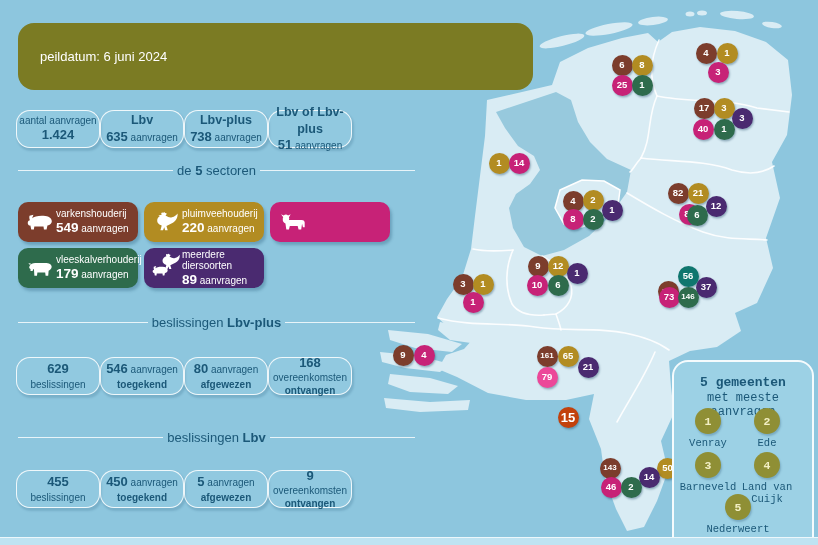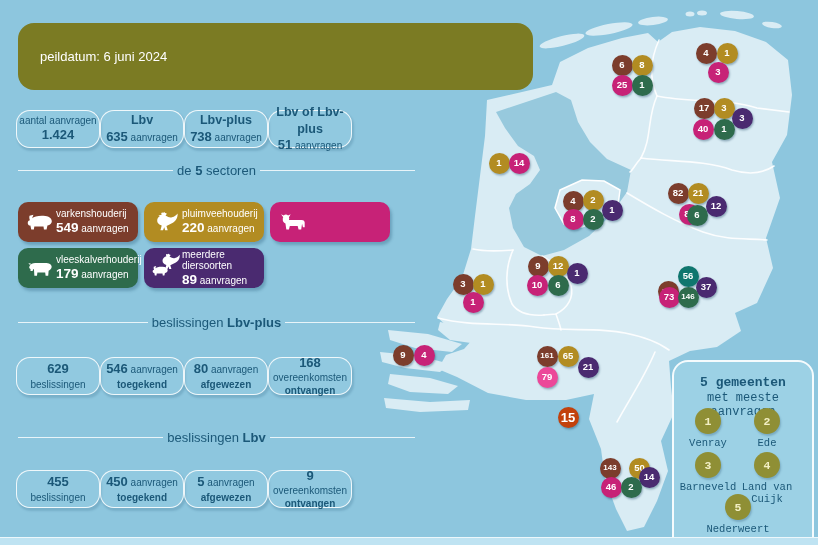--- a/index.html
+++ b/index.html
@@ -186,21 +186,21 @@
       <div class="mc" style="left: 658.5px; top: 286.5px; background: rgb(199, 34, 119); font-size: 9.5px;">73</div>
       <div class="mc" style="left: 677.5px; top: 286.5px; background: rgb(46, 107, 76); font-size: 8px;">146</div>
       <div class="mc" style="left: 392.5px; top: 344.5px; background: rgb(124, 61, 44); font-size: 9.5px;">9</div>
       <div class="mc" style="left: 413.5px; top: 344.5px; background: rgb(199, 34, 119); font-size: 9.5px;">4</div>
       <div class="mc" style="left: 536.5px; top: 345.5px; background: rgb(124, 61, 44); font-size: 8px;">161</div>
       <div class="mc" style="left: 557.5px; top: 345.5px; background: rgb(178, 140, 34); font-size: 9.5px;">65</div>
       <div class="mc" style="left: 577.5px; top: 356.5px; background: rgb(74, 42, 112); font-size: 9.5px;">21</div>
       <div class="mc" style="left: 536.5px; top: 366.5px; background: #ec4899; font-size: 9.5px;">79</div>
       <div class="mc" style="left: 557.5px; top: 366.5px; background: #c2410c; font-size: 13px; margin-top: 40px;">15</div>
       <div class="mc" style="left: 599.5px; top: 457.5px; background: rgb(124, 61, 44); font-size: 8px;">143</div>
-      <div class="mc" style="left: 629px; top: 457.5px; background: rgb(178, 140, 34); font-size: 9.5px;">50</div>
+      <div class="mc" style="left: 657px; top: 457.5px; background: rgb(178, 140, 34); font-size: 9.5px;">50</div>
       <div class="mc" style="left: 638.5px; top: 466.5px; background: rgb(74, 42, 112); font-size: 9.5px;">14</div>
       <div class="mc" style="left: 600.5px; top: 476.5px; background: rgb(199, 34, 119); font-size: 9.5px;">46</div>
       <div class="mc" style="left: 620.5px; top: 476.5px; background: rgb(46, 107, 76); font-size: 9.5px;">2</div>
     </div>
 
   <div class="title-banner">
     <div class="s">peildatum: 6 juni 2024</div>
   </div>
 
   <div class="pill-row" id="stats-row">

